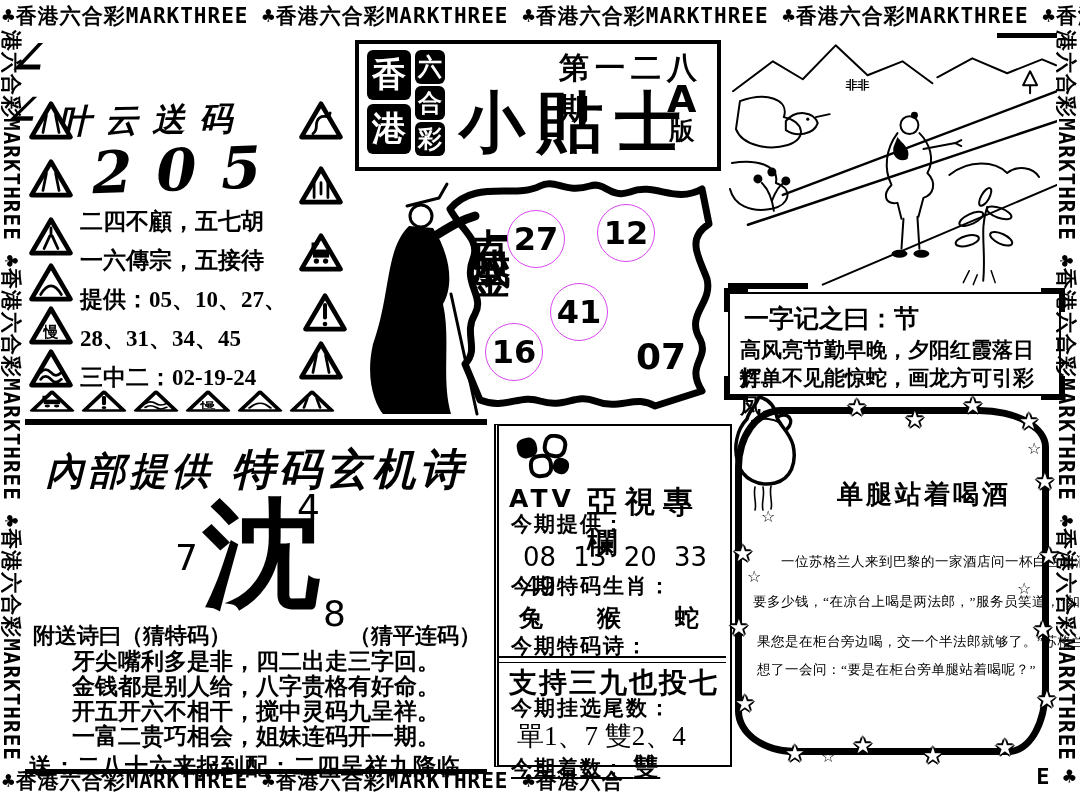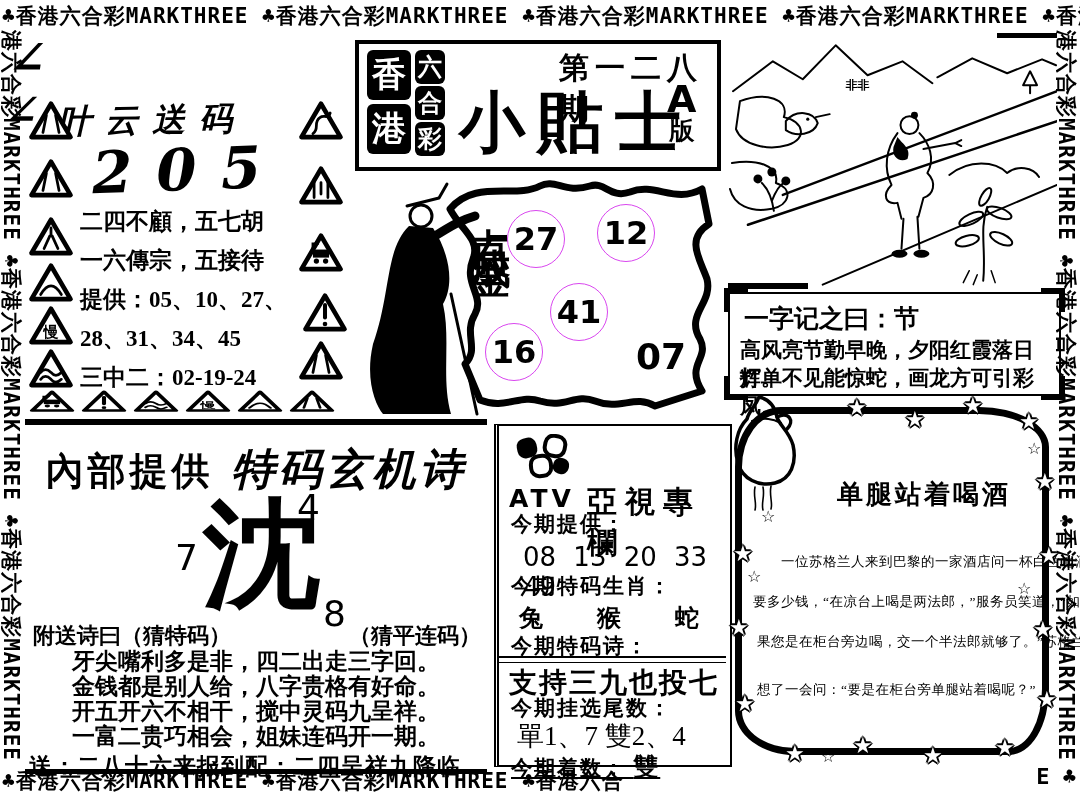--- a/index.html
+++ b/index.html
@@ -61,21 +61,21 @@
   .bkt-tr{right:-6px;top:-6px;border-right:6px solid #000;border-top:6px solid #000;}
   .bkt-bl{left:-6px;bottom:-6px;border-left:6px solid #000;border-bottom:6px solid #000;}
   .bkt-br{right:-6px;bottom:-6px;border-right:6px solid #000;border-bottom:6px solid #000;}
   #word-box .w1{left:14px;top:8px;font-size:25px;font-weight:bold;}
   #word-box .w2{left:10px;top:42px;font-size:21px;font-weight:bold;}
   #word-box .w3{left:10px;top:70px;font-size:21px;font-weight:bold;}
   
   #mystery-box{left:25px;top:419px;width:462px;height:344px;border-top:6px solid #000;
                border-bottom:5px solid #000;}
   #mystery-title{left:0;top:16px;width:462px;text-align:center;font-weight:bold;white-space:nowrap;}
-  #mystery-title .t1{font-size:38px;letter-spacing:4px;}
+  #mystery-title .t1{font-size:38px;font-style:italic;letter-spacing:4px;}
   #mystery-title .t2{font-size:43px;font-style:italic;letter-spacing:4px;margin-left:14px;}
   #big-char{left:178px;top:72px;font-size:118px;line-height:1;font-weight:bold;}
   .mini-num{font-family:"DejaVu Sans",sans-serif;font-size:36px;}
   #num-top{left:272px;top:62px;}
   #num-left{left:150px;top:112px;}
   #num-bottom{left:298px;top:168px;}
   #sub-row{left:8px;top:196px;width:448px;font-size:22px;font-weight:bold;display:flex;
            justify-content:space-between;gap:11px;}
   #mystery-poem{left:0;top:224px;width:462px;text-align:center;font-size:23px;font-weight:bold;
                 line-height:25px;}
@@ -104,21 +104,21 @@
   #parity-row .pv{font-size:25px;font-weight:900;}
   
   #story-box{left:727px;top:397px;width:330px;height:366px;}
   #story-ribbon{position:absolute;left:8px;top:10px;right:8px;bottom:8px;border:7px solid #000;
                 border-radius:46px 70px 40px 60px / 60px 40px 66px 44px;}
   #story-title{left:110px;top:80px;font-size:26px;font-weight:bold;letter-spacing:3px;}
   .story-line{font-size:13.5px;letter-spacing:0.5px;white-space:nowrap;}
   #sl0{left:54px;top:156px;}
   #sl1{left:26px;top:196px;}
   #sl2{left:30px;top:236px;}
-  #sl3{left:30px;top:284px;}
+  #sl3{left:30px;top:264px;}
   .star{position:absolute;font-size:22px;line-height:1;}
   .star-w{color:#fff;text-shadow:-2px 0 #000,2px 0 #000,0 -2px #000,0 2px #000,
           -1px -1px #000,1px 1px #000,-1px 1px #000,1px -1px #000;}
   .star-b{color:#000;font-size:16px;}
   #jug{left:-2px;top:-6px;width:92px;height:120px;}
   
   .ln{stroke:#000;fill:none;stroke-linecap:round;stroke-linejoin:round;}
 </style>
 </head>
 <body>

